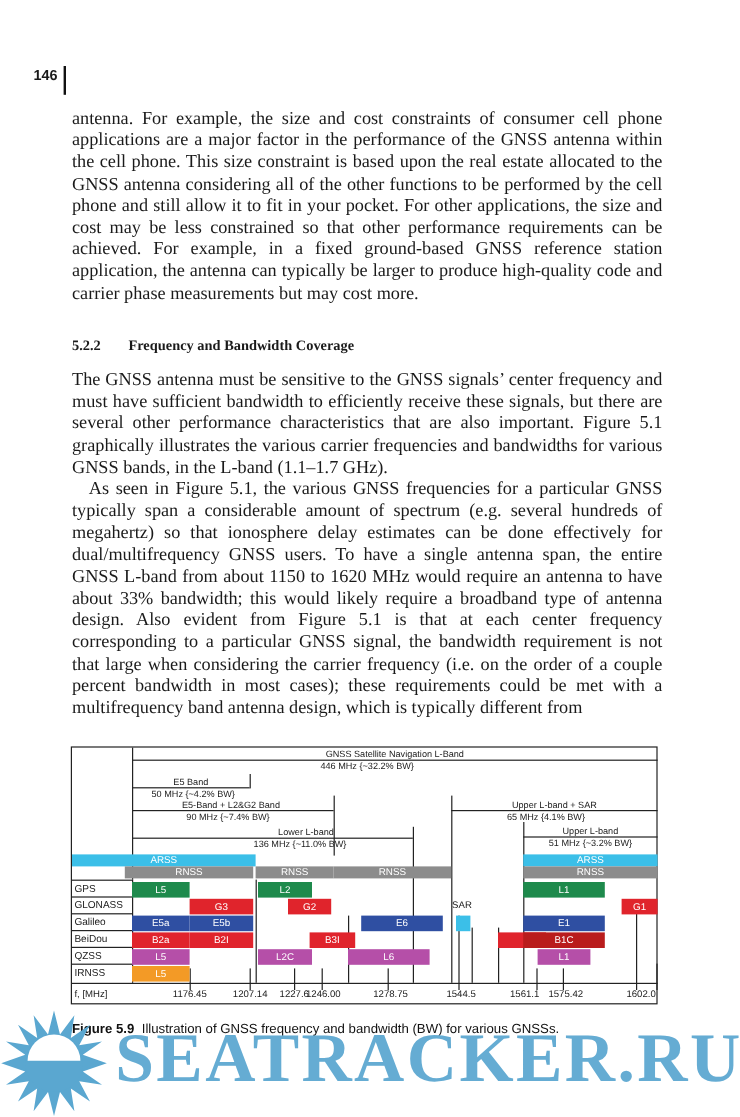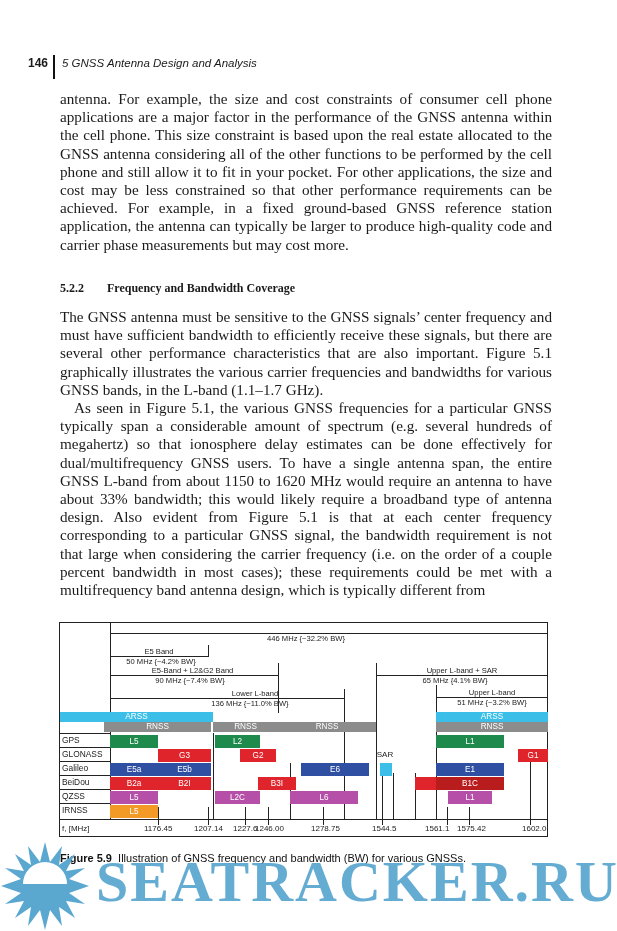--- a/index.html
+++ b/index.html
@@ -30,41 +30,41 @@
   .caption b { font-weight:bold; }
   .watermark { position:absolute; left:0; top:838px; width:617px; height:93px; pointer-events:none; }
   .wm-text { position:absolute; left:96px; top:852px; font-family:"Liberation Serif", serif; font-weight:bold; font-size:58px; letter-spacing:2px; color:rgba(80,160,205,0.88); line-height:60px; }
 </style>
 </head>
 <body>
 
 <div class="header">
   <span class="page-num">146</span>
   <span class="header-bar"></span>
-  <span class="running-head">5  GNSS Antenna Design and Analysis</span>
 </div>
 
 <div class="body-text p1">
   <p>antenna. For example, the size and cost constraints of consumer cell phone applications are a major factor in the performance of the GNSS antenna within the cell phone. This size constraint is based upon the real estate allocated to the GNSS antenna considering all of the other functions to be performed by the cell phone and still allow it to fit in your pocket. For other applications, the size and cost may be less constrained so that other performance requirements can be achieved. For example, in a fixed ground-based GNSS reference station application, the antenna can typically be larger to produce high-quality code and carrier phase measurements but may cost more.</p>
 </div>
 
 <div class="section-head">
   <span class="num">5.2.2</span><span>Frequency and Bandwidth Coverage</span>
 </div>
 
 <div class="body-text p2">
   <p>The GNSS antenna must be sensitive to the GNSS signals’ center frequency and must have sufficient bandwidth to efficiently receive these signals, but there are several other performance characteristics that are also important. Figure 5.1 graphically illustrates the various carrier frequencies and bandwidths for various GNSS bands, in the L-band (1.1–1.7 GHz).</p>
   <p class="indent">As seen in Figure 5.1, the various GNSS frequencies for a particular GNSS typically span a considerable amount of spectrum (e.g. several hundreds of megahertz) so that ionosphere delay estimates can be done effectively for dual/multifrequency GNSS users. To have a single antenna span, the entire GNSS L-band from about 1150 to 1620 MHz would require an antenna to have about 33% bandwidth; this would likely require a broadband type of antenna design. Also evident from Figure 5.1 is that at each center frequency corresponding to a particular GNSS signal, the bandwidth requirement is not that large when considering the carrier frequency (i.e. on the order of a couple percent bandwidth in most cases); these requirements could be met with a multifrequency band antenna design, which is typically different from</p>
 </div>
 
 <div class="figure">
 
   <div class="vline" style="left:50px; top:0; height:110px;"></div>
   <div class="vline" style="left:50px; top:110px; height:86px;"></div>
 
+  <div class="blabel" style="left:50px; width:438px; top:1px;">GNSS Satellite Navigation L-Band</div>
   <div class="hline" style="left:50px; width:438px; top:10px;"></div>
   <div class="blabel" style="left:50px; width:392px; top:11px;">446 MHz {~32.2% BW}</div>
 
   <div class="blabel" style="left:50px; width:98px; top:24px;">E5 Band</div>
   <div class="hline" style="left:50px; width:98px; top:33px;"></div>
   <div class="vline" style="left:148px; top:22px; height:12px;"></div>
   <div class="blabel" style="left:56px; width:90px; top:34px;">50 MHz {~4.2% BW}</div>
 
   <div class="blabel" style="left:50px; width:165px; top:43px;">E5-Band + L2&amp;G2 Band</div>
   <div class="hline" style="left:50px; width:168px; top:52px;"></div>

